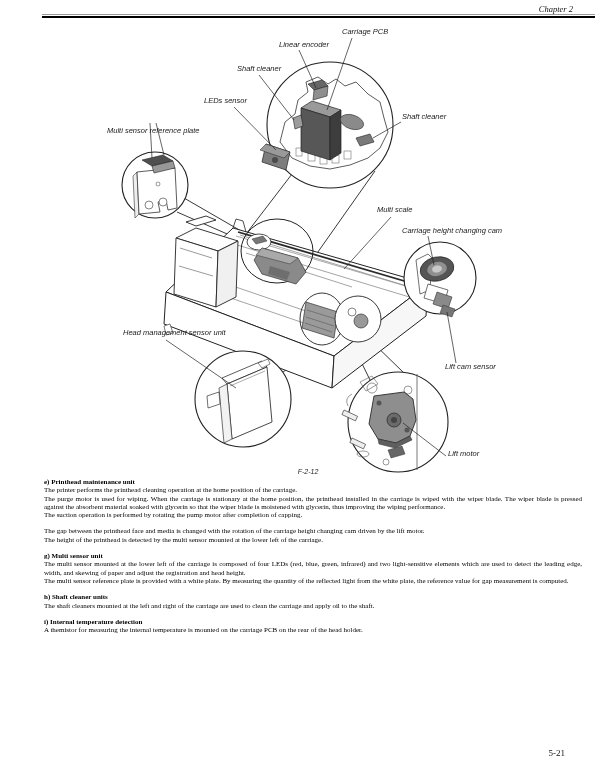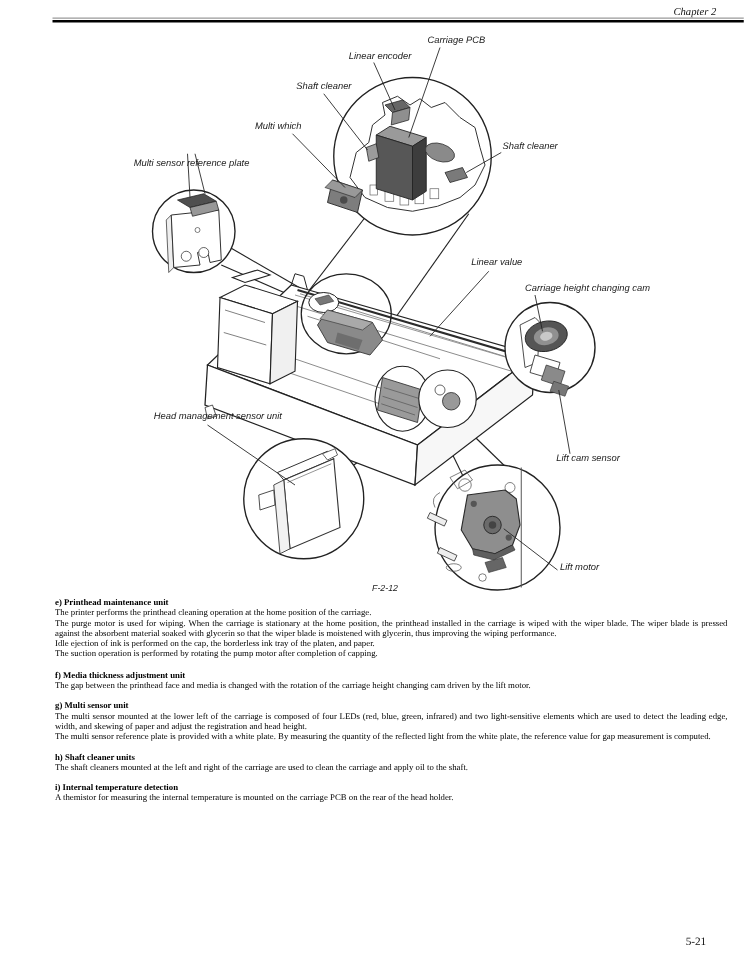--- a/index.html
+++ b/index.html
@@ -14,21 +14,21 @@
   .diagram svg{position:absolute;left:0;top:22px;}
   .dlabel{position:absolute;font-family:"Liberation Sans", sans-serif;font-size:7.5px;
           color:#1a1a1a;white-space:nowrap;line-height:9px;}
   .l-carriage-pcb{left:342px;top:27px;}
   .l-linear-encoder{left:279px;top:40px;text-align:right;}
   .l-shaft-cleaner-left{left:237px;top:64px;}
   .l-multi-sensor{left:204px;top:96px;}
   .l-ref-plate{left:107px;top:126px;}
   .l-shaft-cleaner-right{left:402px;top:112px;}
   .l-linear-scale{left:377px;top:205px;}
-  .l-cam{left:420px;top:226px;text-align:right;}
+  .l-cam{left:402px;top:226px;text-align:right;}
   .l-head-mgmt{left:123px;top:328px;}
   .l-lift-cam-sensor{left:445px;top:362px;}
   .l-lift-motor{left:448px;top:449px;}
   .fig-caption{position:absolute;left:283px;top:468px;width:50px;text-align:center;
                font-family:"Liberation Sans", sans-serif;font-size:7px;color:#222;}
   
   .textblock{position:absolute;left:44px;top:478px;width:538px;font-size:7px;line-height:8.3px;}
   .sec{margin:0 0 8px 0;}
   .sec .h{font-weight:bold;}
   .sec p{margin:0;text-align:justify;}
@@ -206,42 +206,41 @@
         <path d="M428,214 L434,243"></path>
         <path d="M166,318 L236,366"></path>
         <path d="M447,290 L456,341"></path>
         <path d="M403,401 L446,434"></path>
       </g>
     </svg>
 
     <div class="dlabel l-carriage-pcb">Carriage PCB</div>
     <div class="dlabel l-linear-encoder">Linear encoder</div>
     <div class="dlabel l-shaft-cleaner-left">Shaft cleaner</div>
-    <div class="dlabel l-multi-sensor">Multi which</div>
+    <div class="dlabel l-multi-sensor">LEDs sensor</div>
     <div class="dlabel l-ref-plate">Multi sensor reference plate</div>
     <div class="dlabel l-shaft-cleaner-right">Shaft cleaner</div>
-    <div class="dlabel l-linear-scale">Linear value</div>
+    <div class="dlabel l-linear-scale">Multi scale</div>
     <div class="dlabel l-cam">Carriage height changing cam</div>
     <div class="dlabel l-head-mgmt">Head management sensor unit</div>
     <div class="dlabel l-lift-cam-sensor">Lift cam sensor</div>
     <div class="dlabel l-lift-motor">Lift motor</div>
     <div class="fig-caption">F-2-12</div>
   </div>
 
   <div class="textblock">
     <div class="sec">
       <div class="h">e) Printhead maintenance unit</div>
       <p>The printer performs the printhead cleaning operation at the home position of the carriage.</p>
       <p>The purge motor is used for wiping. When the carriage is stationary at the home position, the printhead installed in the carriage is wiped with the wiper blade. The wiper blade is pressed against the absorbent material soaked with glycerin so that the wiper blade is moistened with glycerin, thus improving the wiping performance.</p>
-      <p>Idle ejection of ink is performed on the cap, the borderless ink tray of the platen, and paper.</p>
       <p>The suction operation is performed by rotating the pump motor after completion of capping.</p>
     </div>
     <div class="sec">
-      <div class="h">f) Media thickness adjustment unit</div>
       <p>The gap between the printhead face and media is changed with the rotation of the carriage height changing cam driven by the lift motor.</p>
+      <p>The height of the printhead is detected by the multi sensor mounted at the lower left of the carriage.</p>
     </div>
     <div class="sec">
       <div class="h">g) Multi sensor unit</div>
       <p>The multi sensor mounted at the lower left of the carriage is composed of four LEDs (red, blue, green, infrared) and two light-sensitive elements which are used to detect the leading edge, width, and skewing of paper and adjust the registration and head height.</p>
       <p>The multi sensor reference plate is provided with a white plate. By measuring the quantity of the reflected light from the white plate, the reference value for gap measurement is computed.</p>
     </div>
     <div class="sec">
       <div class="h">h) Shaft cleaner units</div>
       <p>The shaft cleaners mounted at the left and right of the carriage are used to clean the carriage and apply oil to the shaft.</p>
     </div>

